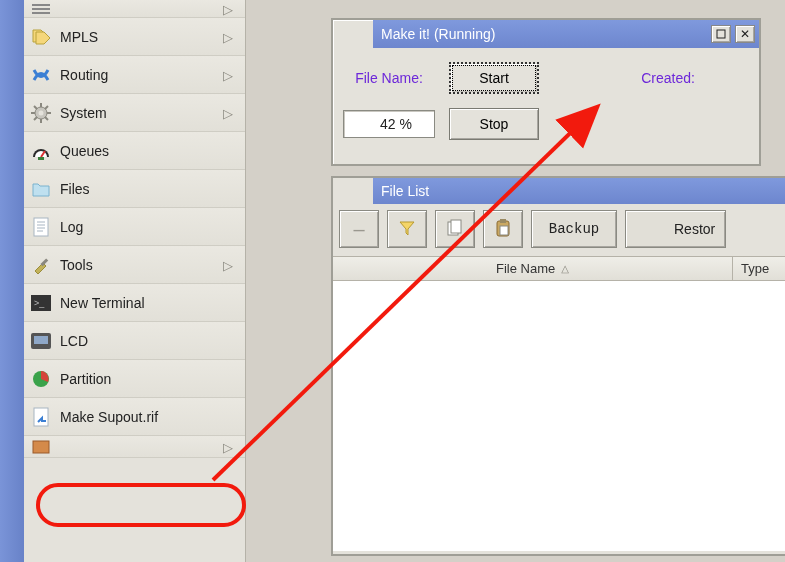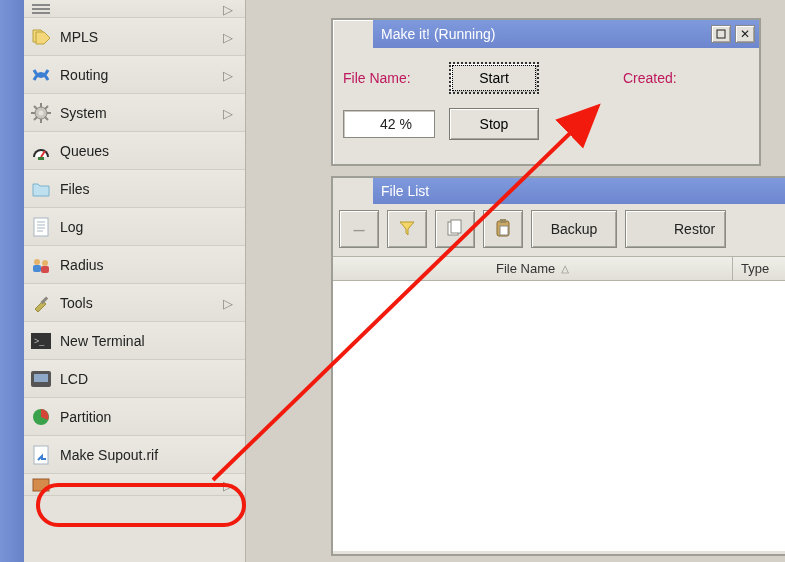--- a/index.html
+++ b/index.html
@@ -102,23 +102,23 @@
   .dialog-body {
     padding: 12px 10px;
     display: grid;
     grid-template-columns: 92px 160px 90px;
     grid-template-rows: 36px 36px;
     column-gap: 14px;
     row-gap: 10px;
     align-items: center;
   }
   .dlabel {
-    text-align: left;
-    font-size: 14px;
-    color: #be185d;
+    text-align: center;
+    font-size: 14px;
+    color: #6d28d9;
   }
   .dinput {
     height: 28px;
     background: #fff;
     border: 1px solid #8a8a82;
     box-shadow: inset 1px 1px 0 #c9c7c0;
     padding: 0 6px;
     font-size: 14px;
     font-family: inherit;
     color: #222;
@@ -280,31 +280,20 @@
     <span class="icon">
         <svg width="18" height="20">
           <rect x="2" y="1" width="14" height="18" fill="#fff" stroke="#a8b5c2"></rect>
           <line x1="5" y1="5" x2="13" y2="5" stroke="#a8b5c2"></line>
           <line x1="5" y1="8" x2="13" y2="8" stroke="#a8b5c2"></line>
           <line x1="5" y1="11" x2="13" y2="11" stroke="#a8b5c2"></line>
           <line x1="5" y1="14" x2="11" y2="14" stroke="#a8b5c2"></line>
         </svg>
       </span>
     <span class="label">Log</span>
-  </div>
-  <div class="menu-item">
-    <span class="icon">
-        <svg width="22" height="18">
-          <circle cx="7" cy="6" r="3" fill="#e7b36a"></circle>
-          <rect x="3" y="9" width="8" height="7" rx="2" fill="#4a8bd6"></rect>
-          <circle cx="15" cy="7" r="3" fill="#e7b36a"></circle>
-          <rect x="11" y="10" width="8" height="7" rx="2" fill="#d54a4a"></rect>
-        </svg>
-      </span>
-    <span class="label">Radius</span>
   </div>
   <div class="menu-item">
     <span class="icon">
         <svg width="20" height="20">
           <path d="M4 16 L12 8 l3 3 L7 19 z" fill="#c2b25a" stroke="#9a8c3a"></path>
           <rect x="12" y="3" width="3" height="8" transform="rotate(45 13 7)" fill="#8a887f"></rect>
         </svg>
       </span>
     <span class="label">Tools</span>
     <span class="chev">▷</span>
@@ -395,21 +384,21 @@
               <rect x="4" y="1" width="10" height="13" fill="#fff" stroke="#8a8a82"></rect>
             </svg></span>
         </button>
       <button class="tbtn">
           <span><svg width="16" height="18">
               <rect x="2" y="2" width="12" height="15" rx="2" fill="#caa862" stroke="#8a6a32"></rect>
               <rect x="5" y="0" width="6" height="4" fill="#9a8a62"></rect>
               <rect x="5" y="7" width="8" height="9" fill="#fff" stroke="#8a8a82"></rect>
             </svg></span>
         </button>
-      <button class="tbtn" style="min-width:86px;">Backup</button>
+      <button class="tbtn" style="min-width:86px;font-family:Liberation Mono, monospace;">Backup</button>
       <button class="tbtn" style="min-width:72px;padding-left:48px;">Restor</button>
     </div>
     <div class="listhead">
       <div class="col fname">
         <span>File Name</span>
         <span class="sort-tri">△</span>
       </div>
       <div class="col ftype">
         <span>Type</span>
       </div>

